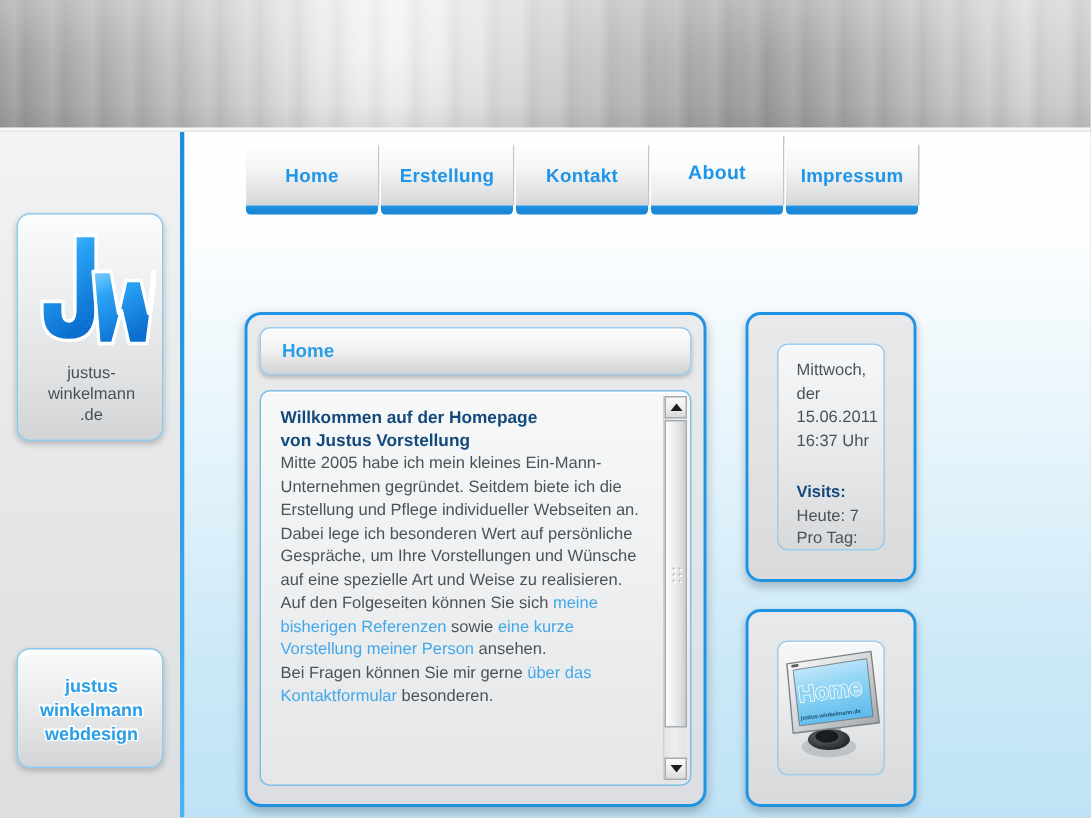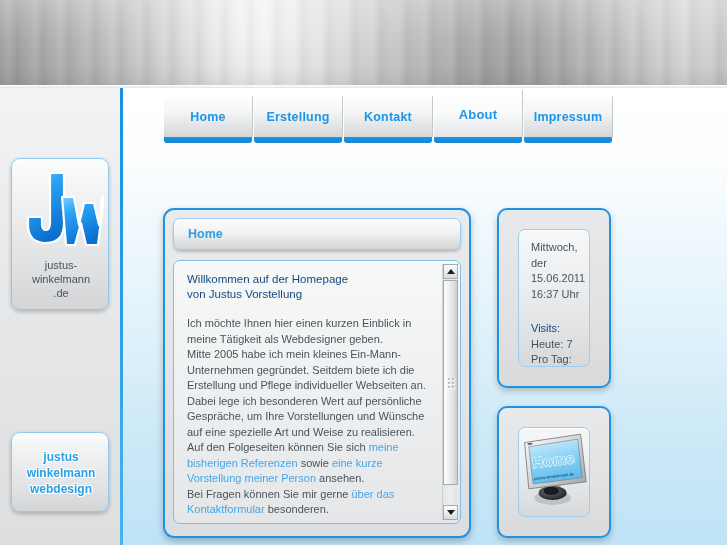--- a/index.html
+++ b/index.html
@@ -58,21 +58,21 @@
     background: linear-gradient(180deg, #1a8fe0 0%, #2b9ee8 50%, #4ab3f0 100%);
   }
 
   .side-box {
     position: absolute;
     border: 1px solid #8fc9ee;
     border-radius: 9px;
     background: linear-gradient(180deg, #fbfcfc 0%, #eef0f1 30%, #dfe1e3 72%, #d2d4d6 100%);
     box-shadow: 0 2px 4px rgba(0,0,0,0.22), inset 0 1px 0 rgba(255,255,255,0.95);
   }
-  #logo-box  { left: 11px; top: 158px; width: 98px; height: 152px; }
+  #logo-box  { left: 11px; top: 142px; width: 98px; height: 152px; }
   #brand-box { left: 11px; top: 432px; width: 98px; height: 80px; }
 
   .logo-mark {
     position: absolute; left: 0; top: 8px; width: 98px; height: 96px;
     text-align: center;
   }
   .logo-mark svg { display: block; margin: 0 auto; }
   .logo-caption {
     position: absolute; left: 0; bottom: 9px; width: 98px;
     text-align: center;
@@ -165,22 +165,22 @@
     border: 1px solid #7cc0ea;
     border-radius: 7px;
     background: linear-gradient(180deg, #f7f8f8 0%, #eff0f1 45%, #e4e6e8 100%);
     box-shadow: inset 0 1px 0 #fff;
     overflow: hidden;
   }
   .article {
     padding: 11px 30px 6px 13px;
   }
   .article h2 {
-    font-size: 11.5px; font-weight: normal; color: #14497e;
-    line-height: 15px; margin-bottom: 14px;
+    font-size: 11.5px; font-weight: bold; color: #14497e;
+    line-height: 15px; margin-bottom: 0;
   }
   .article p {
     font-size: 11px; line-height: 15.5px; color: #4b5359;
     margin-bottom: 0;
   }
   .article a {
     color: #44a8e8; text-decoration: none; cursor: pointer;
   }
 
   
@@ -253,21 +253,21 @@
     border: 1px solid #9ccdee;
     border-radius: 7px;
     background: linear-gradient(180deg, #f6f7f8 0%, #eceeef 38%, #e0e2e4 75%, #d6d8da 100%);
     box-shadow: inset 0 1px 0 #fff;
     overflow: hidden;
   }
   .info-text {
     padding: 10px 0 0 12px;
     font-size: 11px; line-height: 15.5px; color: #4b5359;
   }
-  .info-text .bold { font-weight: normal; color: #14497e; }
+  .info-text .bold { font-weight: bold; color: #14497e; }
   .info-gap { height: 19px; }
 
   .monitor-wrap {
     width: 100%; height: 100%;
     display: flex; align-items: center; justify-content: center;
   }
 
   
   .content-top-line {
     position: absolute; left: 123px; top: 88px; width: 604px; height: 1px;
@@ -346,21 +346,20 @@
       <div class="panel-title-bar">
         <span class="t">Home</span>
       </div>
 
       <div class="panel-body">
         <div class="article">
           <h2>
             <span>Willkommen auf der Homepage</span><br>
             <span>von Justus Vorstellung</span>
           </h2>
-          <p>Ich möchte Ihnen hier einen kurzen Einblick in meine Tätigkeit als Webdesigner geben.</p>
           <p>Mitte 2005 habe ich mein kleines Ein-Mann-Unternehmen gegründet. Seitdem biete ich die Erstellung und Pflege individueller Webseiten an. Dabei lege ich besonderen Wert auf persönliche Gespräche, um Ihre Vorstellungen und Wünsche auf eine spezielle Art und Weise zu realisieren.</p>
           <p><span>Auf den Folgeseiten können Sie sich </span><a>meine bisherigen Referenzen</a><span> sowie </span><a>eine kurze Vorstellung meiner Person</a><span> ansehen.</span></p>
           <p><span>Bei Fragen können Sie mir gerne </span><a>über das Kontaktformular</a><span> besonderen.</span></p>
         </div>
 
         <div class="vscroll">
           <div class="arrow up">
             <span class="tri up"></span>
           </div>
           <div class="thumb">

